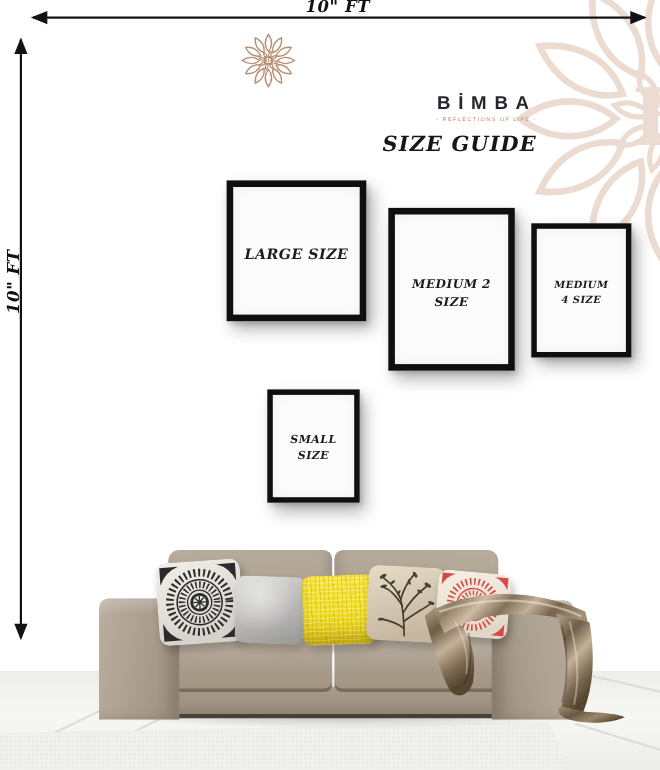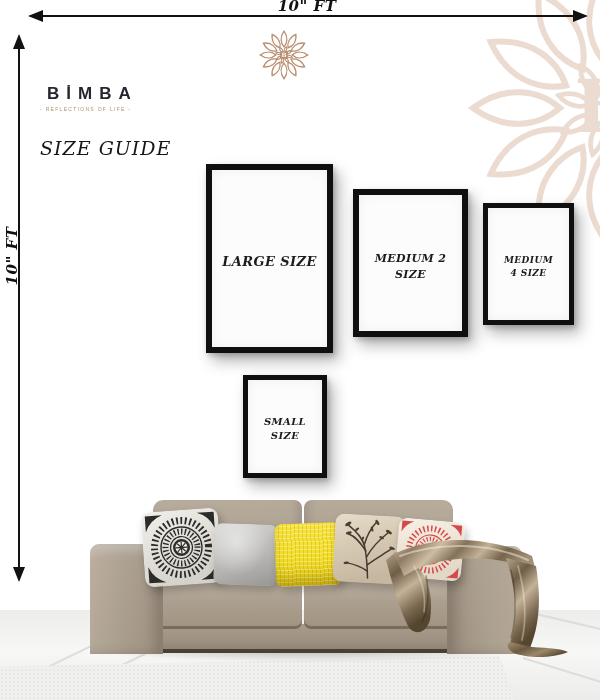--- a/index.html
+++ b/index.html
@@ -27,45 +27,45 @@
   .ah{position:absolute;width:0;height:0;border-style:solid;}
   .ah-left{left:-2px;top:-5px;border-width:6px 15px 6px 0;border-color:transparent #121212 transparent transparent;}
   .ah-right{right:-2px;top:-5px;border-width:6px 0 6px 15px;border-color:transparent transparent transparent #121212;}
   .ah-up{top:-2px;left:-5px;border-width:0 6px 15px 6px;border-color:transparent transparent #121212 transparent;}
   .ah-down{bottom:-2px;left:-5px;border-width:15px 6px 0 6px;border-color:#121212 transparent transparent transparent;}
   .dim-label{font-style:italic;font-weight:bold;font-size:15px;color:#111;letter-spacing:0.5px;}
   .dim-h .dim-label{position:absolute;left:232px;top:-18px;width:90px;text-align:center;}
   .dim-v .dim-label{position:absolute;left:-36px;top:211px;width:60px;text-align:center;transform:rotate(-90deg);}
 
   
-  .brand{position:absolute;left:0;top:28px;width:488px;text-align:left;padding-left:40px;}
+  .brand{position:absolute;left:0;top:28px;width:488px;text-align:right;}
   .brand-flower{width:54px;height:54px;display:block;margin:0 auto;}
   .brand-name{font-family:"Liberation Sans",sans-serif;font-size:17px;font-weight:600;
               letter-spacing:7px;color:#26262e;margin-top:2px;text-indent:7px;}
   .brand-tagline{font-family:"Liberation Sans",sans-serif;font-size:5px;letter-spacing:1.3px;
                  color:var(--logo-accent);margin-top:2px;}
-  .guide-title{font-size:19px;font-weight:normal;font-style:italic;color:#161616;
-               letter-spacing:1px;margin-top:25px;}
+  .guide-title{font-size:19px;font-weight:bold;font-style:italic;color:#161616;
+               letter-spacing:1px;margin-top:8px;}
 
   
   .frame{position:absolute;box-sizing:border-box;background:#fcfcfc;border-style:solid;
          border-color:var(--frame-border);display:flex;align-items:center;justify-content:center;
          text-align:center;box-shadow:6px 8px 14px rgba(0,0,0,0.30),2px 3px 5px rgba(0,0,0,0.18),
          inset 0 0 12px rgba(0,0,0,0.05);}
   .frame-label{font-style:italic;font-weight:bold;color:var(--text-dark);line-height:1.4;
                letter-spacing:0.4px;margin-top:7%;}
   .f-xl  {left:38px; top:143px;width:159px;height:225px;border-width:7px;font-size:13px;}
   .f-xl  .frame-label{max-width:112px;}
-  .f-lg  {left:206px;top:164px;width:127px;height:189px;border-width:6px;font-size:13px;}
+  .f-lg  {left:206px;top:164px;width:127px;height:128px;border-width:6px;font-size:13px;}
   .f-lg  .frame-label{max-width:110px;}
   .f-m2  {left:353px;top:189px;width:115px;height:148px;border-width:6px;font-size:11px;}
   .f-m2  .frame-label{max-width:72px;}
   .f-m1  {left:483px;top:203px;width:91px;height:122px;border-width:5px;font-size:9px;}
   .f-m1  .frame-label{max-width:58px;}
-  .f-sm  {left:243px;top:375px;width:84px;height:103px;border-width:5px;font-size:10px;}
+  .f-sm  {left:243px;top:354px;width:84px;height:103px;border-width:5px;font-size:10px;}
   .f-sm  .frame-label{max-width:46px;}
   .f-mini{left:363px;top:387px;width:62px;height:81px;border-width:4px;font-size:8.5px;}
   .f-mini .frame-label{max-width:34px;}
 
   
   .floor{position:absolute;left:0;top:610px;width:600px;height:90px;
          background:linear-gradient(180deg,#ededeb,#f7f7f6 45%,#ececea);}
   .tile-line{position:absolute;height:2px;background:#dddddb;}
   .tl1{left:-30px;top:648px;width:230px;transform:rotate(-26deg);}
   .tl2{left:486px;top:620px;width:160px;transform:rotate(13deg);}

